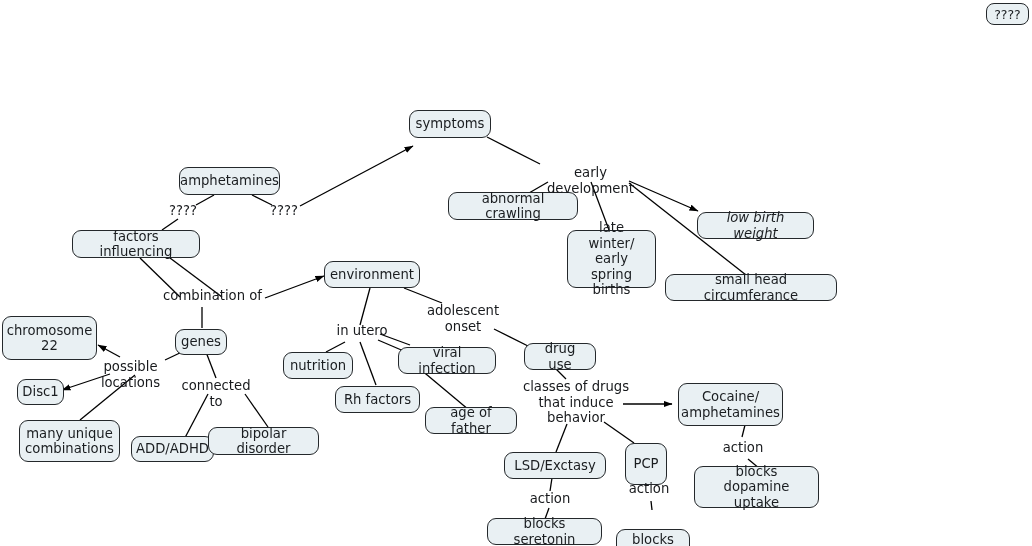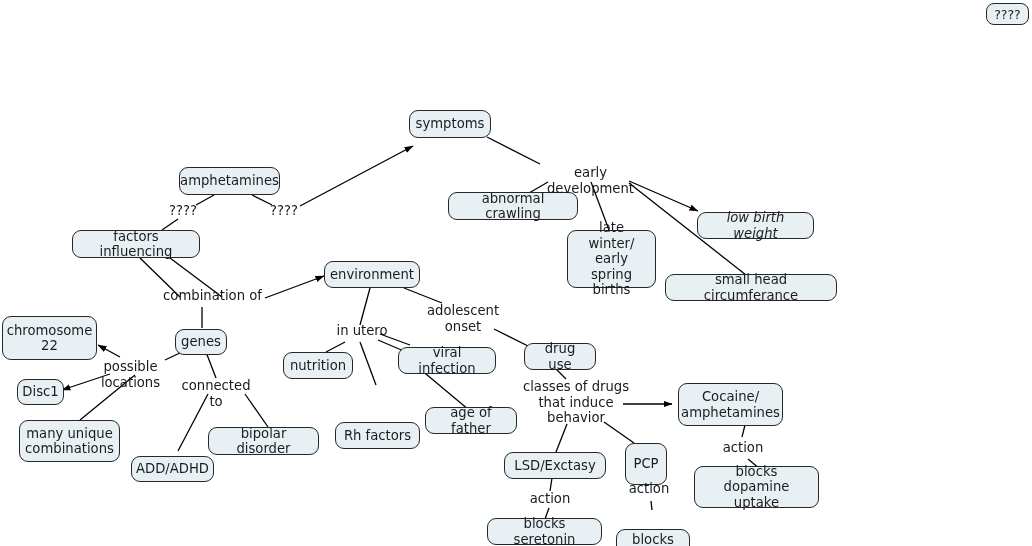--- a/index.html
+++ b/index.html
@@ -144,37 +144,37 @@
   <div class="node" style="left:175px; top:329px; width:52px; height:26px;">genes</div>
 
   <div class="node" style="left:2px; top:316px; width:95px; height:44px;">chromosome
 22</div>
 
   <div class="node" style="left:17px; top:379px; width:47px; height:26px;">Disc1</div>
 
   <div class="node" style="left:19px; top:420px; width:101px; height:42px;">many unique
 combinations</div>
 
-  <div class="node" style="left:131px; top:456px; width:83px; height:22px;">ADD/ADHD</div>
+  <div class="node" style="left:131px; top:436px; width:83px; height:22px;">ADD/ADHD</div>
 
   <div class="node" style="left:208px; top:427px; width:111px; height:28px;">bipolar disorder</div>
 
   <div class="node" style="left:448px; top:192px; width:130px; height:28px;">abnormal crawling</div>
 
   <div class="node" style="left:567px; top:230px; width:89px; height:58px;">late winter/
 early spring
 births</div>
 
   <div class="node" style="left:697px; top:212px; width:117px; height:27px;font-style:italic;">low birth weight</div>
 
   <div class="node" style="left:665px; top:274px; width:172px; height:27px;">small head circumferance</div>
 
   <div class="node" style="left:283px; top:352px; width:70px; height:27px;">nutrition</div>
 
-  <div class="node" style="left:335px; top:386px; width:85px; height:27px;margin-top:36px;">Rh factors</div>
+  <div class="node" style="left:335px; top:386px; width:85px; height:27px;">Rh factors</div>
 
   <div class="node" style="left:398px; top:347px; width:98px; height:27px;">viral infection</div>
 
   <div class="node" style="left:425px; top:407px; width:92px; height:27px;">age of father</div>
 
   <div class="node" style="left:524px; top:343px; width:72px; height:27px;">drug use</div>
 
   <div class="node" style="left:678px; top:383px; width:105px; height:43px;">Cocaine/
 amphetamines</div>
 

